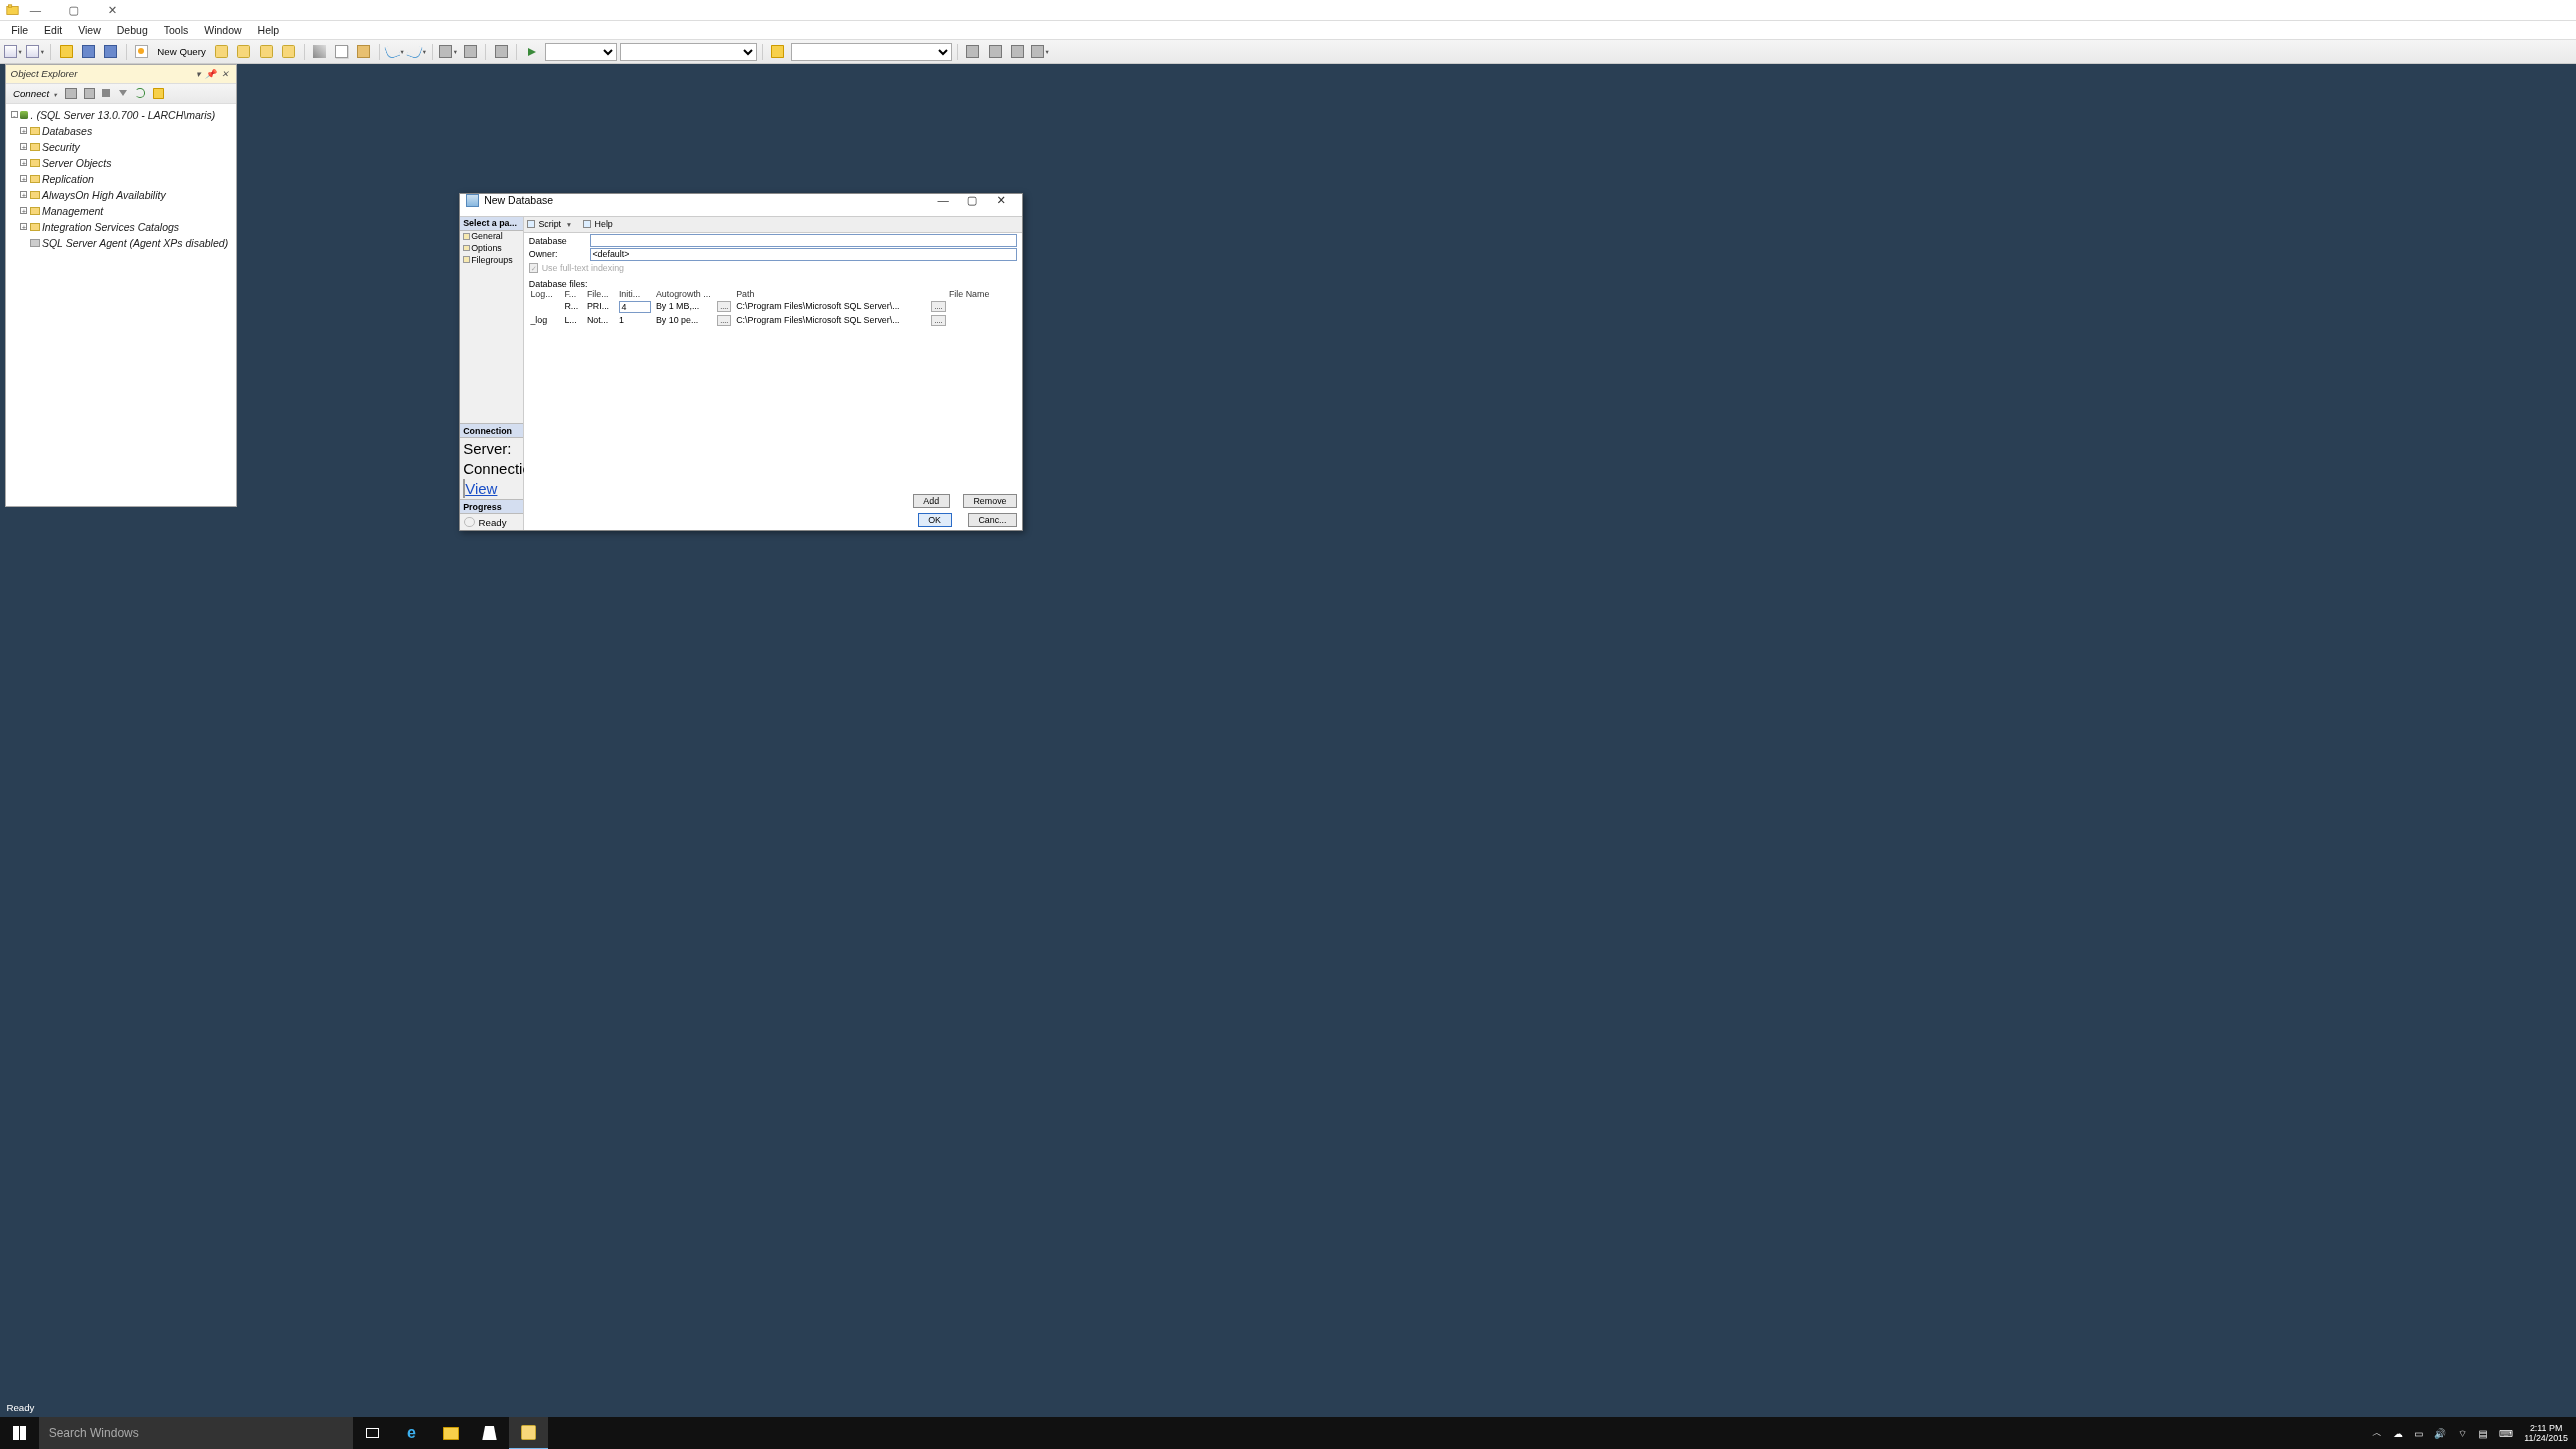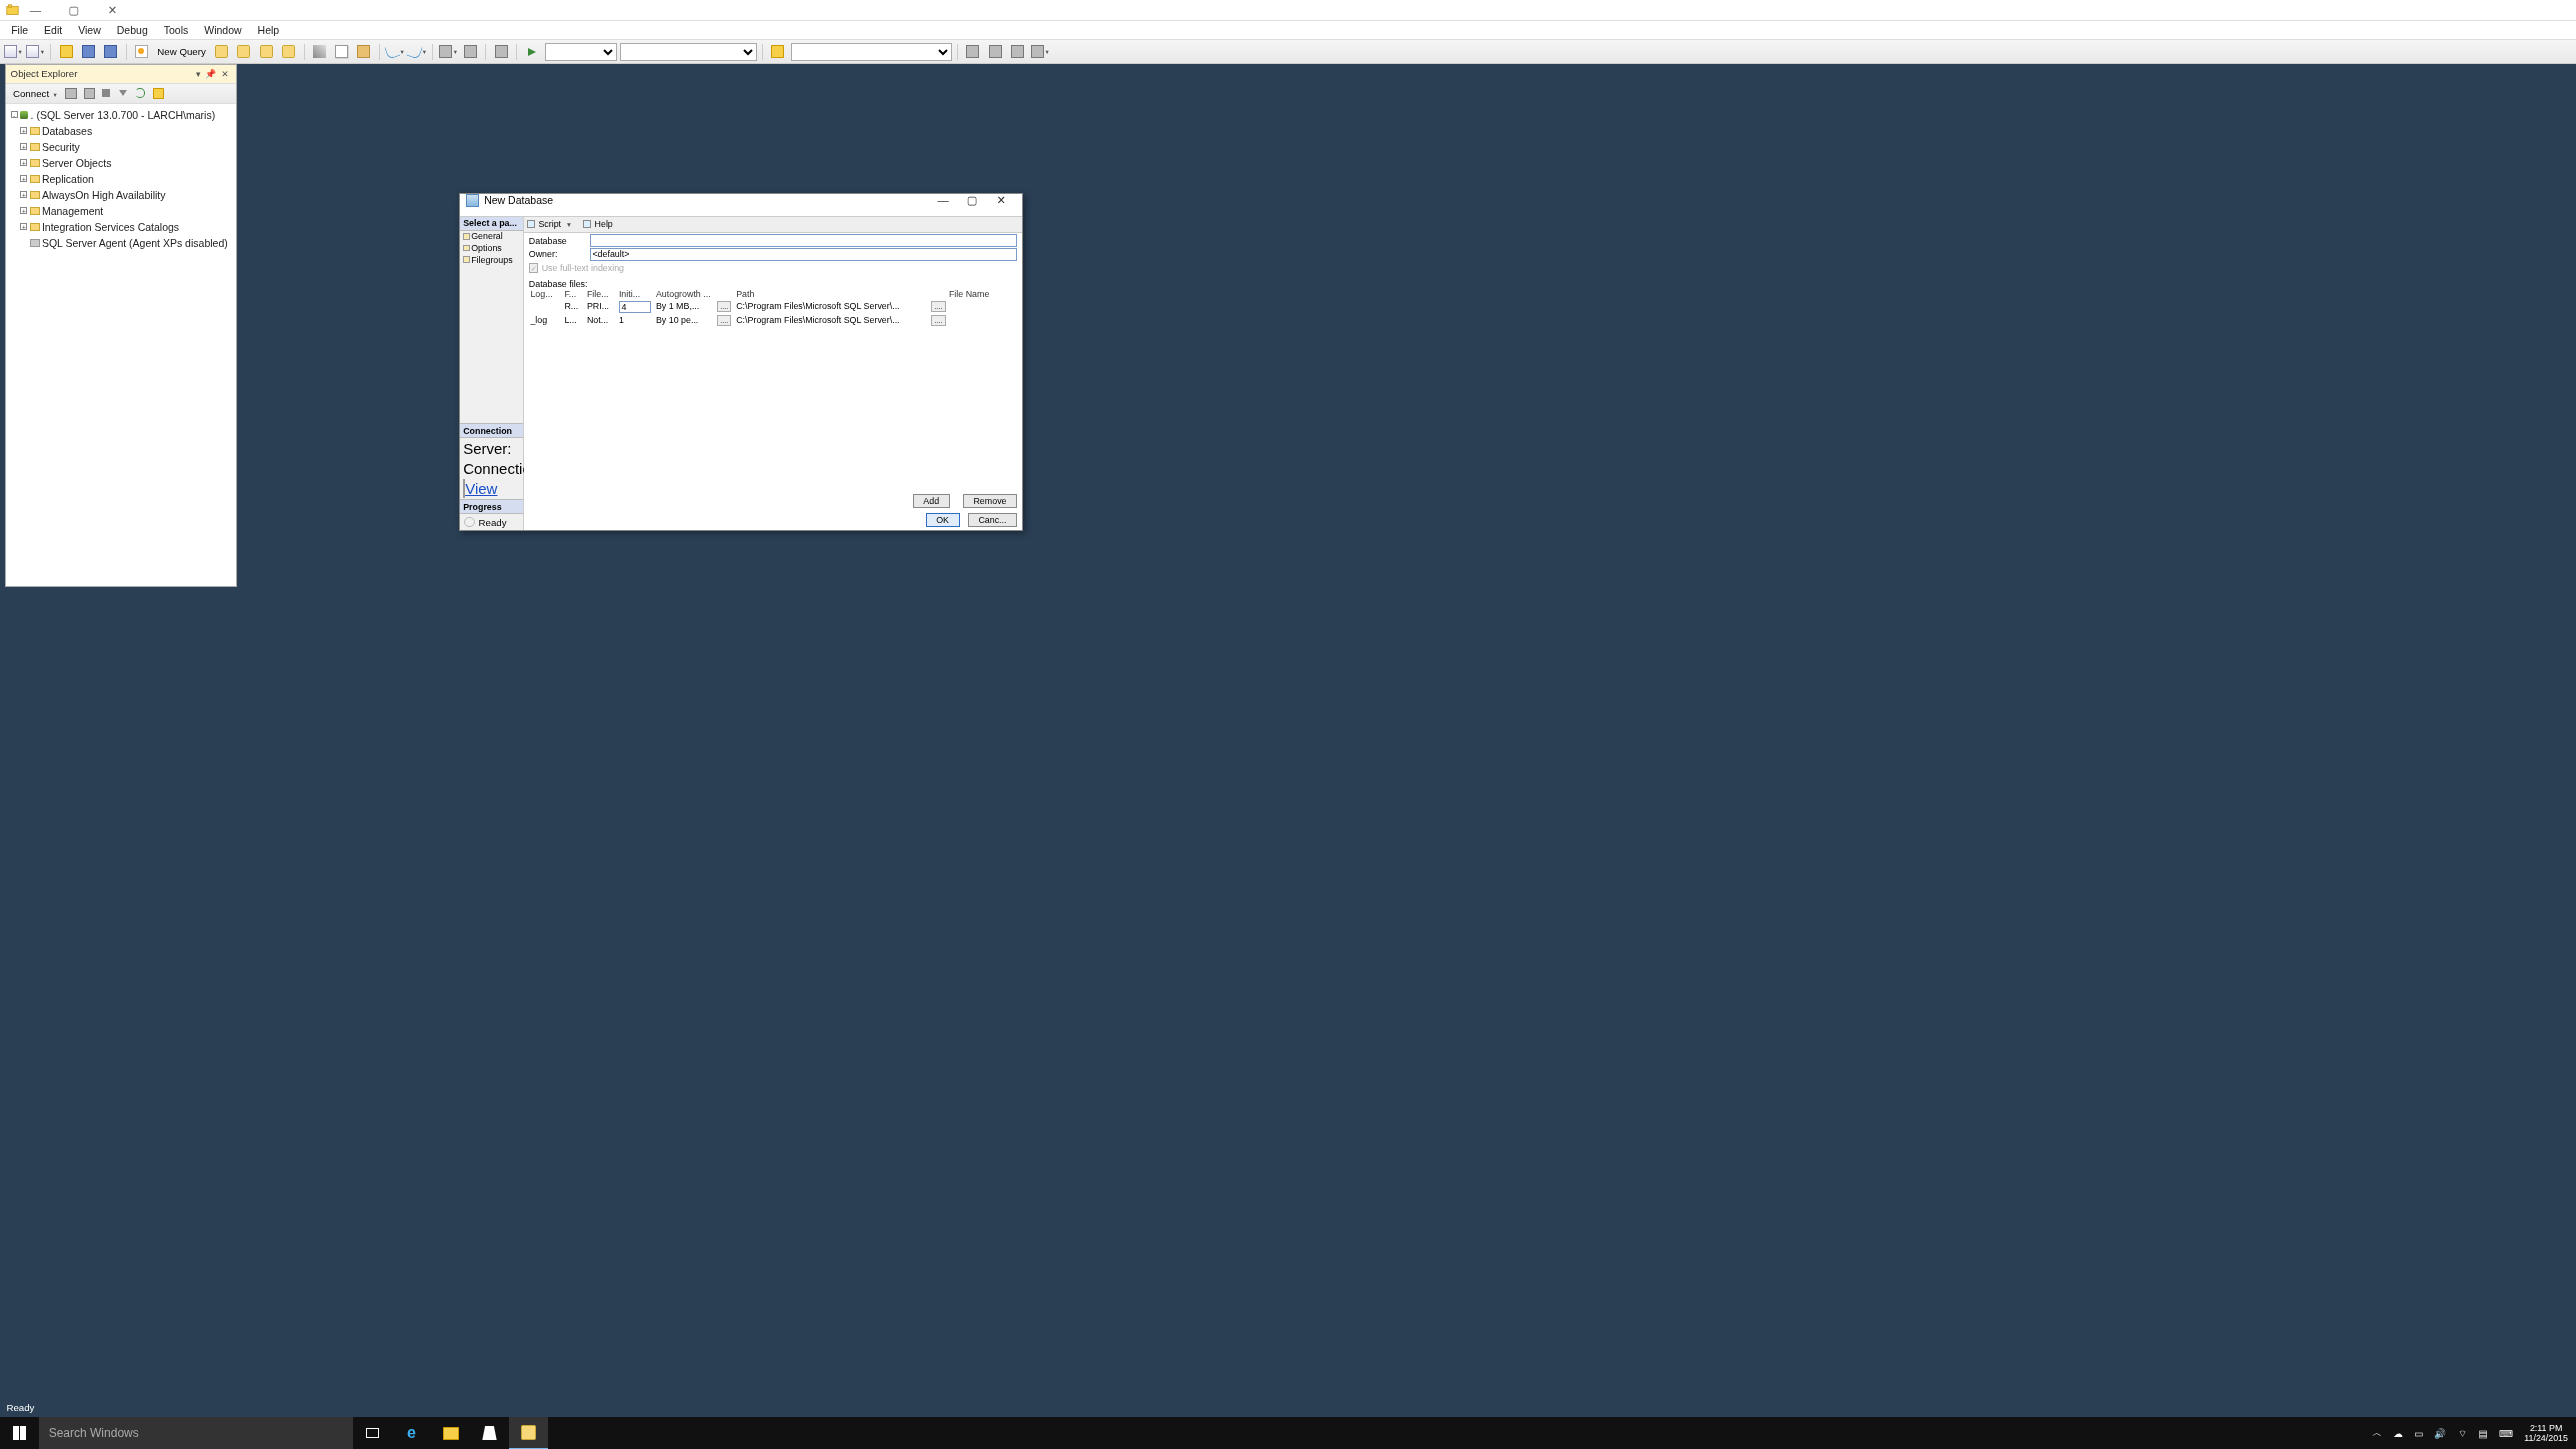--- a/index.html
+++ b/index.html
@@ -44,21 +44,21 @@
 .ic-refresh { border:1.6px solid #3a8a3a; border-radius:50%; width:9.7px; height:9.7px; border-left-color:transparent;}
 .ic-expand { font-size:7.2px; line-height:7.2px; color:#555; border:0.8px solid #888; width:7.2px; height:7.2px; text-align:center; background:#fff;}
 .ic-node { width:9.7px; height:8px; background:#f7d77a; border:0.8px solid #c8a832;}
 .ic-green { width:8px; height:8px; background:linear-gradient(#8bc34a,#4a7a2a); border-radius:1.6px;}
 
 
 .main-area { position:absolute; top:64px; left:0; right:0; bottom:37px; background:#2a3f54; }
 .mdi-bg { position:absolute; inset:0; background:#2a3f54; }
 
 
-.obj-explorer { position:absolute; top:0; left:4.8px; width:232px; height:523px; background:#fff; border:0.8px solid #aaa;}
+.obj-explorer { position:absolute; top:0; left:4.8px; width:232px; height:443px; background:#fff; border:0.8px solid #aaa;font-style:italic;}
 .oe-title { background:#fdf5d4; height:17.7px; display:flex; align-items:center; padding:0 4.8px; font-size:9.7px; color:#333;}
 .oe-title .spacer { flex:1;}
 .oe-title .ctrl { font-size:8.9px; padding:0 2.4px; color:#555;}
 .oe-toolbar { height:21px; background:linear-gradient(#f5f5f5,#e9e9e9); border-top:0.8px solid #ddd; border-bottom:0.8px solid #ddd; display:flex; align-items:center; padding:0 4px; gap:4px;}
 .oe-connect { font-size:9.7px; padding:1.6px 3.2px;}
 .oe-tree { padding:3.2px 3.2px; font-size:10.5px; line-height:16px; color:#222;}
 .tree-row { display:flex; align-items:center; gap:2.4px; white-space:nowrap;}
 .tree-row.l1 { padding-left:1.6px;}
 .tree-row.l2 { padding-left:11.3px;}
 
@@ -98,21 +98,21 @@
 .form-input { flex:1; height:13px; border:0.8px solid #7a9ac7; padding:0 1.6px; font-size:8.9px;}
 .checkbox-dis { width:9.7px; height:9.7px; border:0.8px solid #aaa; background:#eee; margin-right:3.2px; display:inline-flex; align-items:center; justify-content:center; color:#aaa; font-size:7.2px;}
 .grid-label { margin-top:4px; overflow:hidden; white-space:nowrap;}
 .grid { border:0; font-size:8.9px; margin-top:0;}
 .grid-header, .grid-row { display:flex;}
 .grid-cell { border-right:0; padding:0.8px 1.6px; overflow:hidden; white-space:nowrap;}
 .c-logical{width:34px;} .c-ftype{width:22.5px;} .c-fgroup{width:32px;} .c-init{width:37px;} .c-auto{width:61px;} .c-autobtn{width:19.3px;} .c-path{width:195px;} .c-pathbtn{width:17.7px;} .c-fname{width:56px;}
 .grid-row .c-init input { width:32px; height:12px; border:0.8px solid #7a9ac7; font-size:8.9px; padding:0 1.6px;}
 .ellipsis-btn { border:0.8px solid #aaa; background:#eee; width:14.5px; height:11.3px; font-size:7.2px; text-align:center;}
 .dlg-btns { position:absolute; right:4.8px; bottom:22.5px; display:flex; gap:13px;}
-.dlg-btns2 { position:absolute; right:4.8px; bottom:3.2px; display:flex; gap:8px;}
+.dlg-btns2 { position:absolute; right:4.8px; bottom:3.2px; display:flex; gap:16px;}
 .dlg-btn { border:0.8px solid #888; background:#e8e8e8; padding:0.8px 9.7px; font-size:8.9px;}
 .dlg-btn.primary { border:0.8px solid #2a6bc7; background:#e0ecfa;}
 .conn-section { background:#d4def0; font-size:8.9px; font-weight:bold; padding:1.6px 3.2px; border-top:0.8px solid #bbb; border-bottom:0.8px solid #bbb;}
 .conn-body { font-size:15px; padding:1.6px 3.2px;}
 .view-link { color:#1a4fc7; text-decoration:underline;}
 .progress-ready { display:flex; align-items:center; gap:4px; padding:2.4px 4px; font-size:9.7px;}
 .progress-circle { width:10.5px; height:10.5px; border:1.6px solid #bbb; border-radius:50%;}
 
 .dropdown-arrow{ font-size:6.4px; color:#555; margin-left:1.6px;}
 </style>

